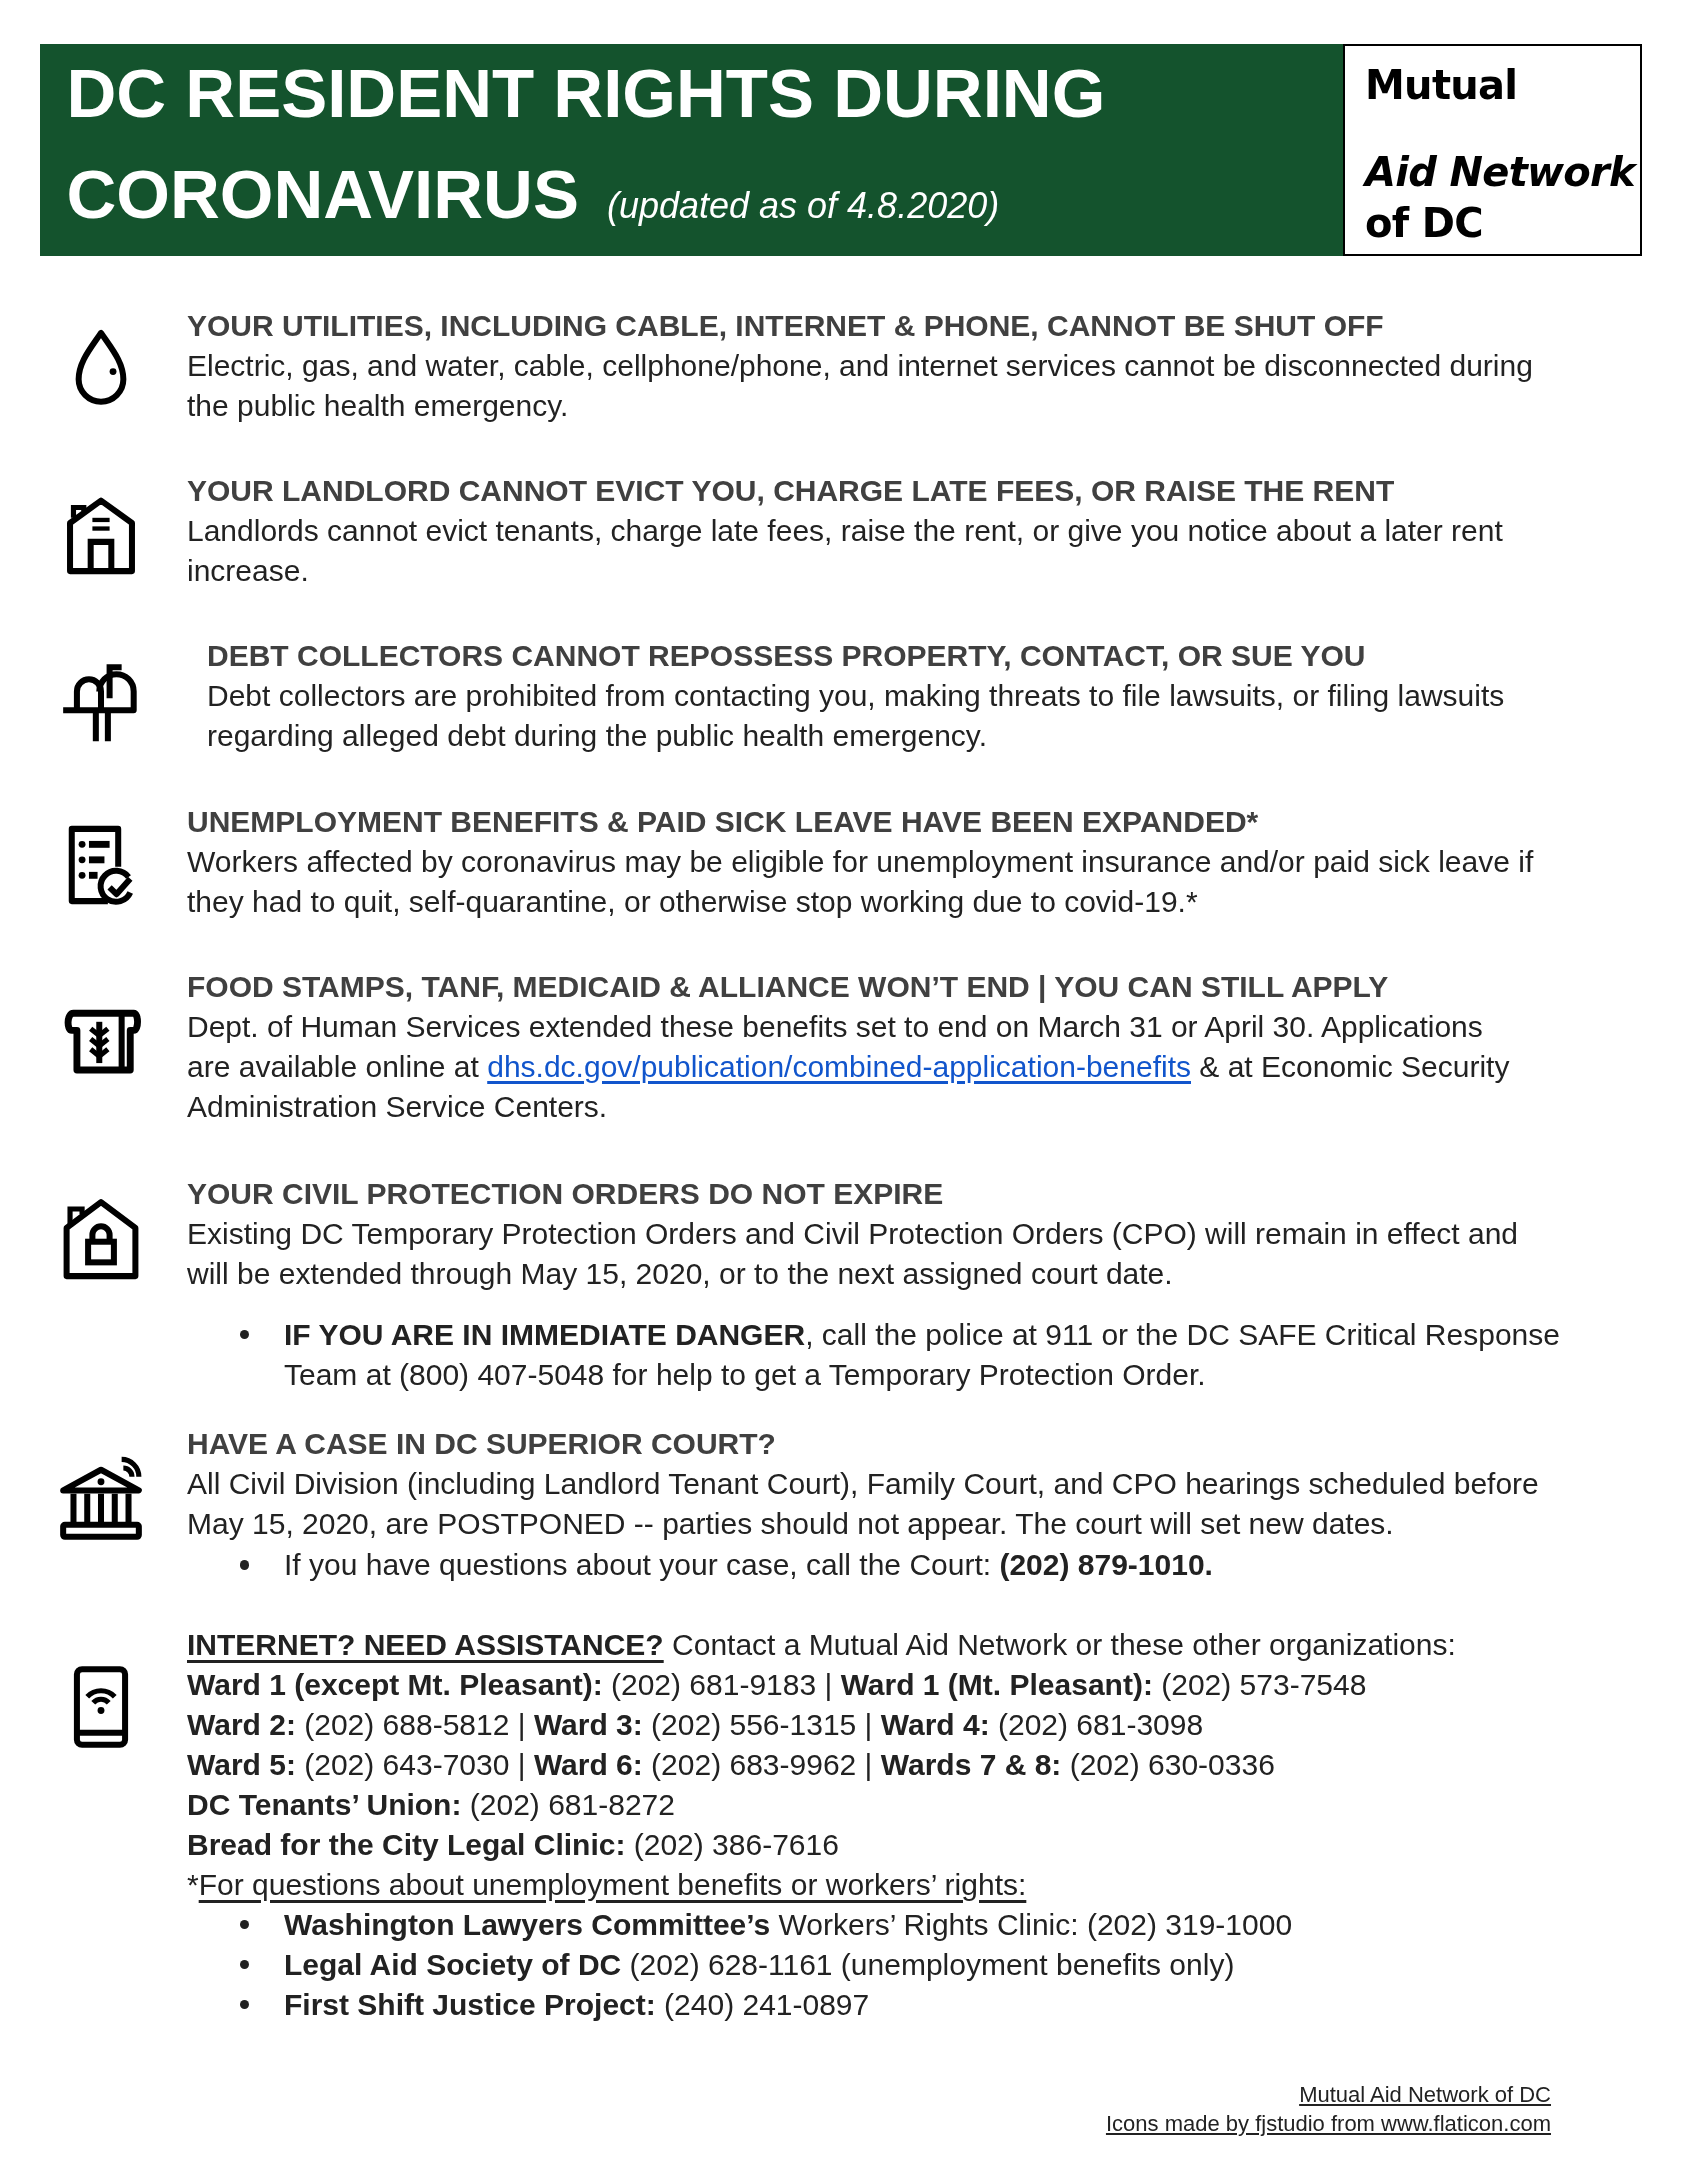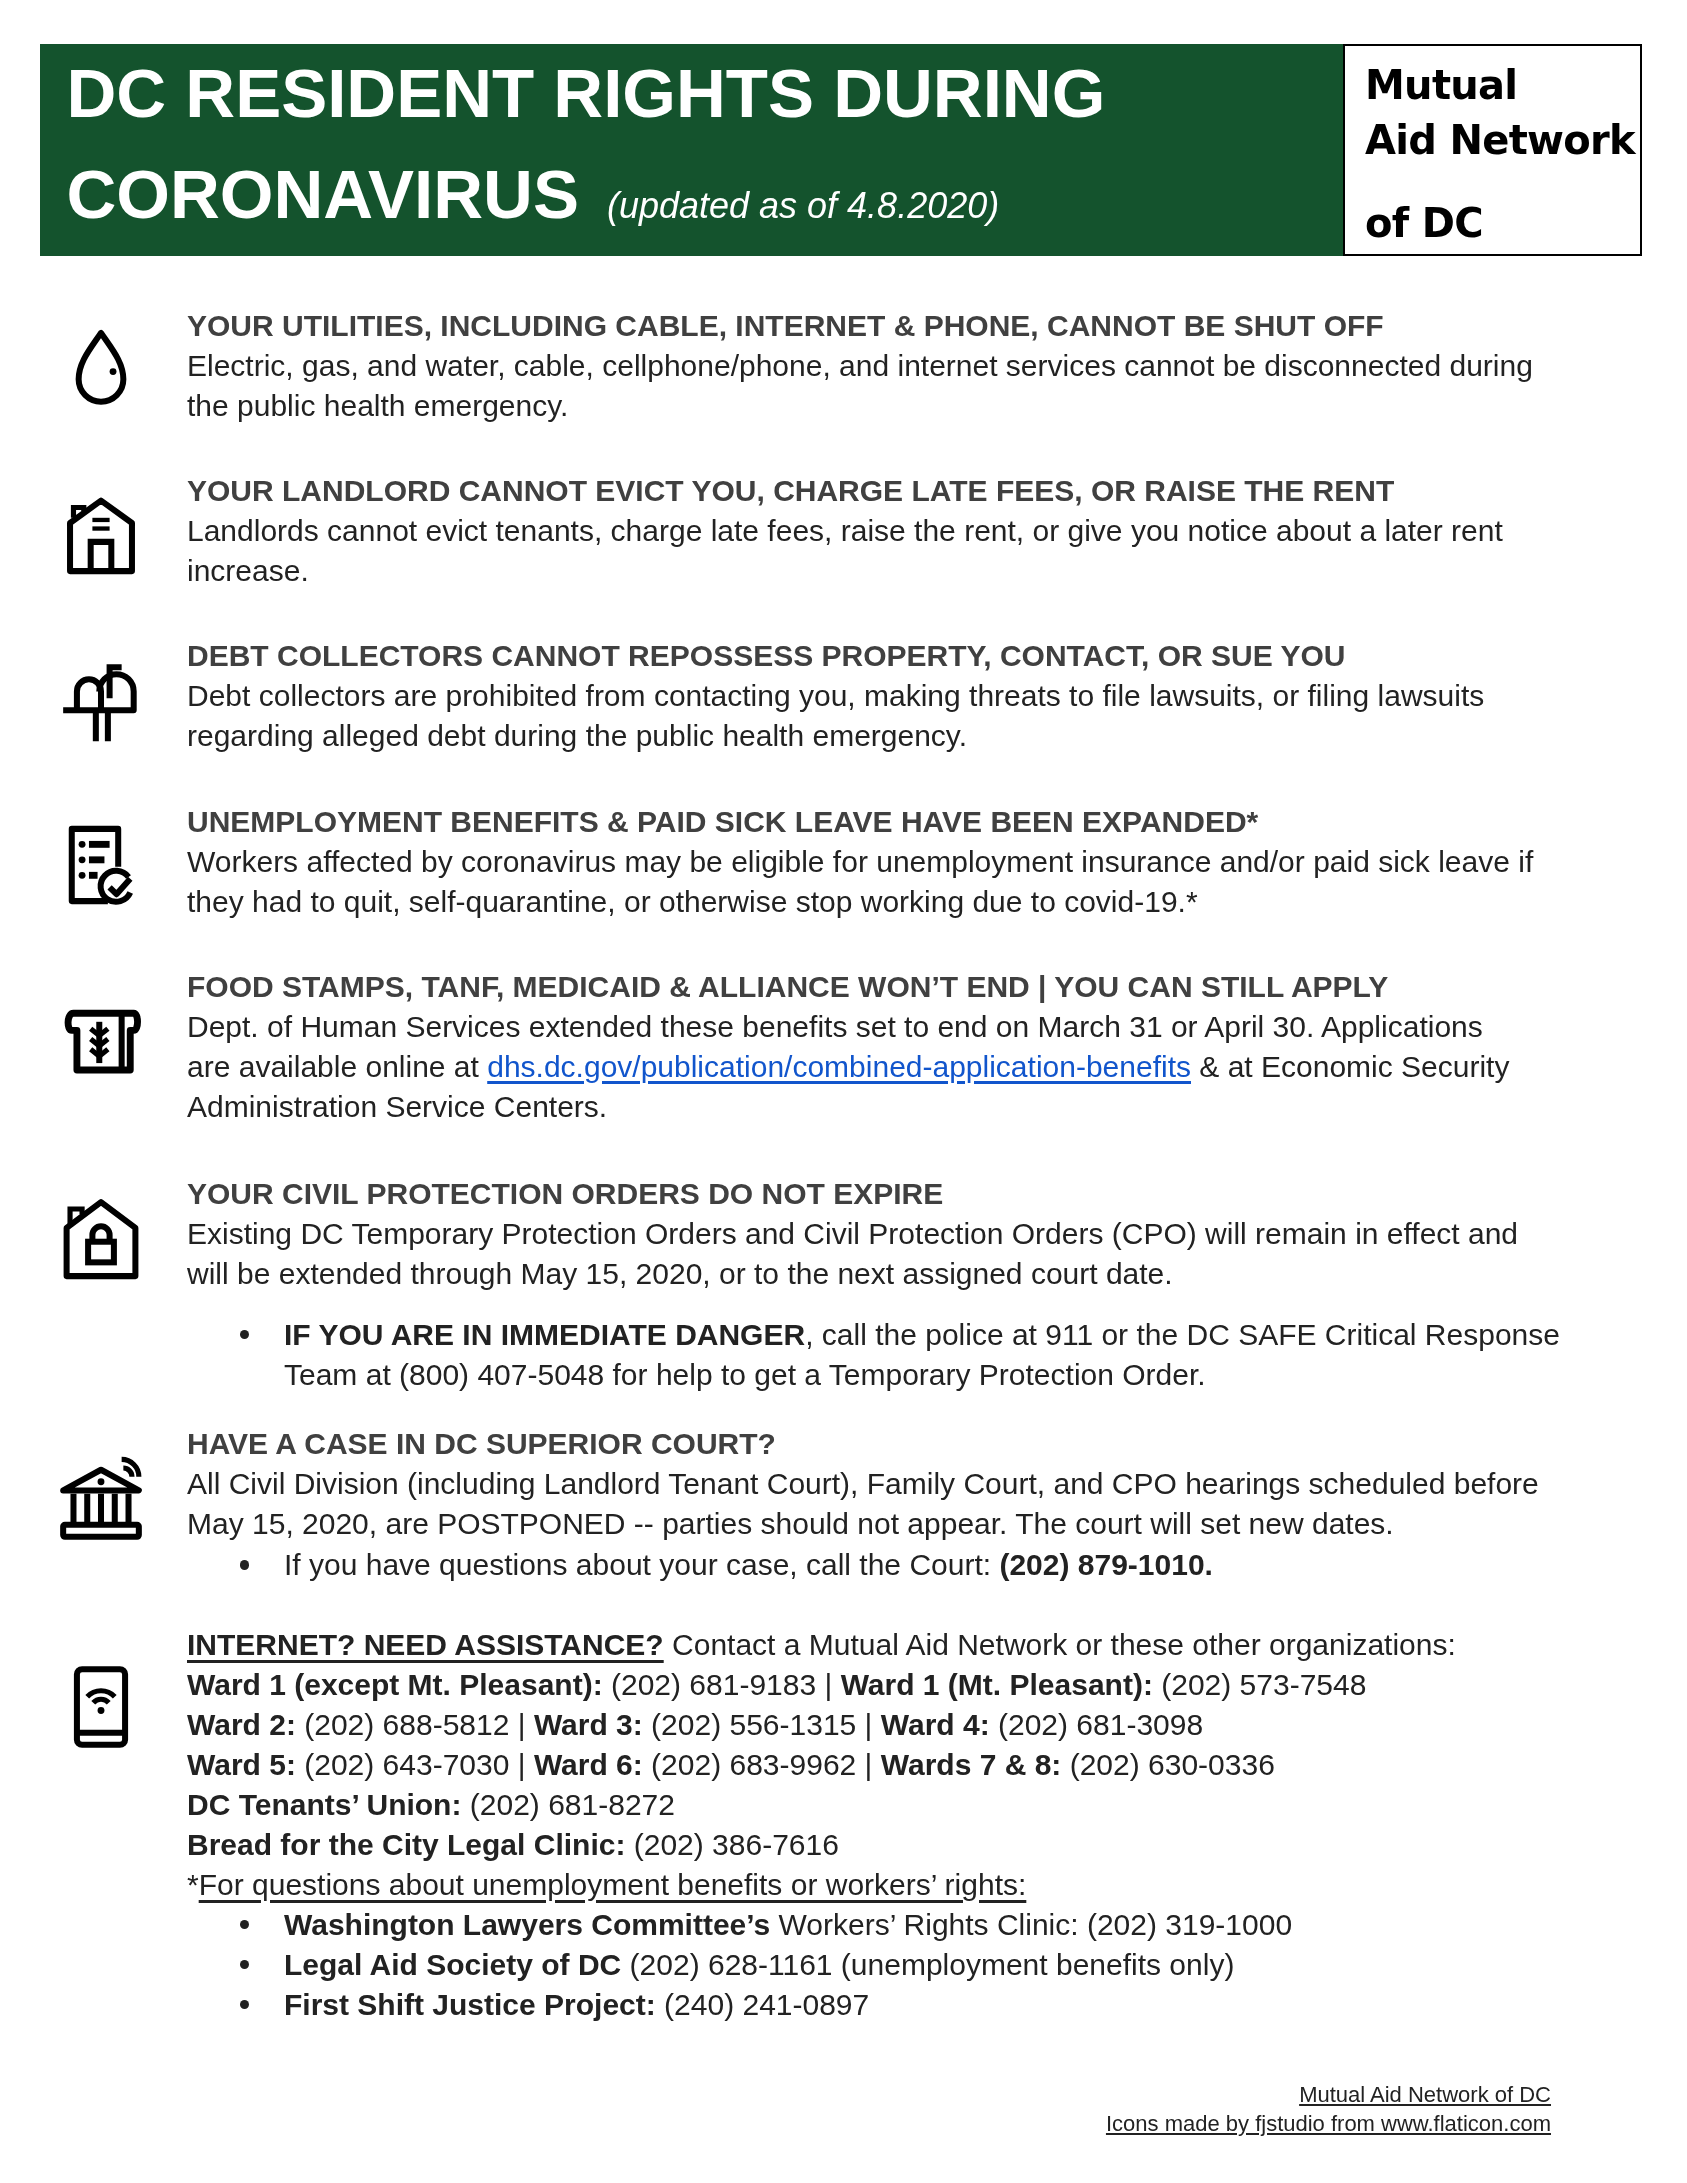--- a/index.html
+++ b/index.html
@@ -6,21 +6,21 @@
   body { width: 1687px; height: 2183px; position: relative; overflow: hidden;
          font-family: "Liberation Sans", sans-serif; color: #222222; }
   .header-black { position: absolute; left: 40px; top: 44px; width: 1303px; height: 212px; background: #14532d; }
   .title-line { position: absolute; left: 26.5px; color: #fff; font-weight: bold; font-size: 69px; line-height: 69px; white-space: nowrap; }
   .title-line.l1 { top: 14.6px; }
   .title-line.l2 { top: 116px; }
   .title-sub { font-weight: normal; font-style: italic; font-size: 36px; margin-left: 28px; }
   .header-box { position: absolute; left: 1343px; top: 44px; width: 295px; height: 208px; border: 2px solid #000; background: #fff; }
   .org-line { position: absolute; left: 20px; font-family: "DejaVu Sans", sans-serif; font-weight: bold; font-size: 40px; line-height: 40px; color: #000; white-space: nowrap; letter-spacing: -0.7px; }
   .org-line.o1 { top: 18.5px; }
-  .org-line.o2 { top: 74px; }
+  .org-line.o2 { top: 106px; font-style: italic; }
   .org-line.o3 { top: 157px; }
 
   .section { position: absolute; left: 187px; width: 1422px; }
   .icon { position: absolute; left: 58px; width: 86px; height: 86px; }
   .icon svg { width: 100%; height: 100%; display: block; }
   .h { font-weight: bold; font-size: 30px; line-height: 40px; white-space: nowrap; color: #404040; }
   .p { font-size: 30px; line-height: 40px; color: #222; }
   .line { display: block; white-space: nowrap; }
   .link { color: #1155cc; text-decoration: underline; text-decoration-thickness: 2.6px; text-underline-offset: 4px; margin-top: 27px; }
   .bullet-row { position: relative; padding-left: 97px; font-size: 30px; line-height: 40px; }
@@ -74,21 +74,21 @@
 </div>
 
 <div class="icon" style="top:657px;">
   <svg viewBox="0 0 100 100">
       <path d="M6 62 H88 V40 A20 20 0 0 0 48 40" fill="none" stroke="#000" stroke-width="7" stroke-linejoin="round"></path>
       <path d="M22 62 V40 A14 14 0 0 1 50 40 V62" fill="none" stroke="#000" stroke-width="7"></path>
       <path d="M60 48 V12 H74" fill="none" stroke="#000" stroke-width="7"></path>
       <path d="M44 62 V98 M58 62 V98" stroke="#000" stroke-width="7"></path>
     </svg>
 </div>
-<div class="section" style="top:636px;">
+<div class="section" style="top:636px;margin-left:20px;">
   <div class="h">DEBT COLLECTORS CANNOT REPOSSESS PROPERTY, CONTACT, OR SUE YOU</div>
   <div class="p">
     <span class="line">Debt collectors are prohibited from contacting you, making threats to file lawsuits, or filing lawsuits</span>
     <span class="line">regarding alleged debt during the public health emergency.</span>
   </div>
 </div>
 
 <div class="icon" style="top:822px;">
   <svg viewBox="0 0 100 100">
       <path d="M58 92 H16 V8 H70 V52" fill="none" stroke="#000" stroke-width="7" stroke-linejoin="round"></path>

